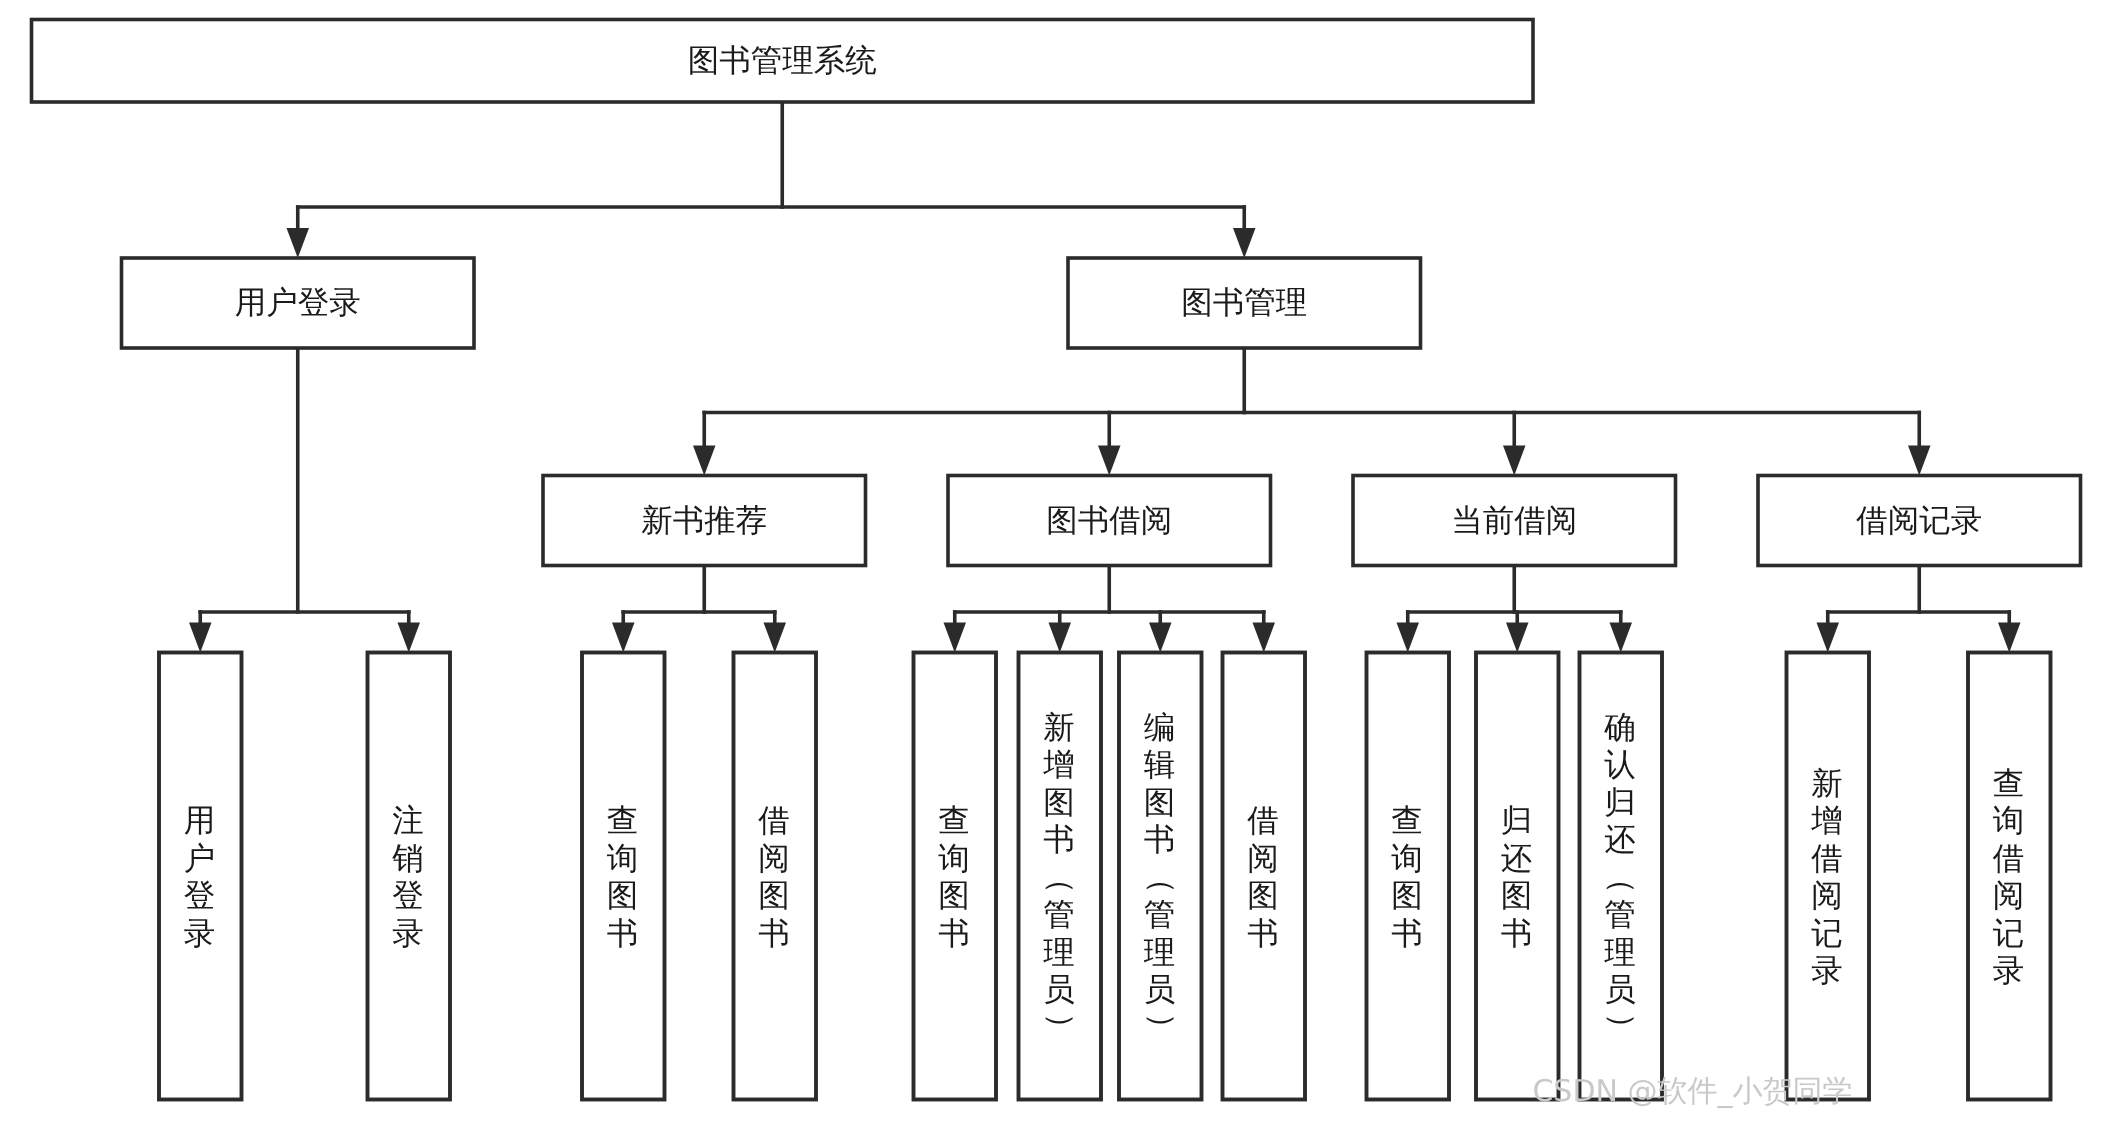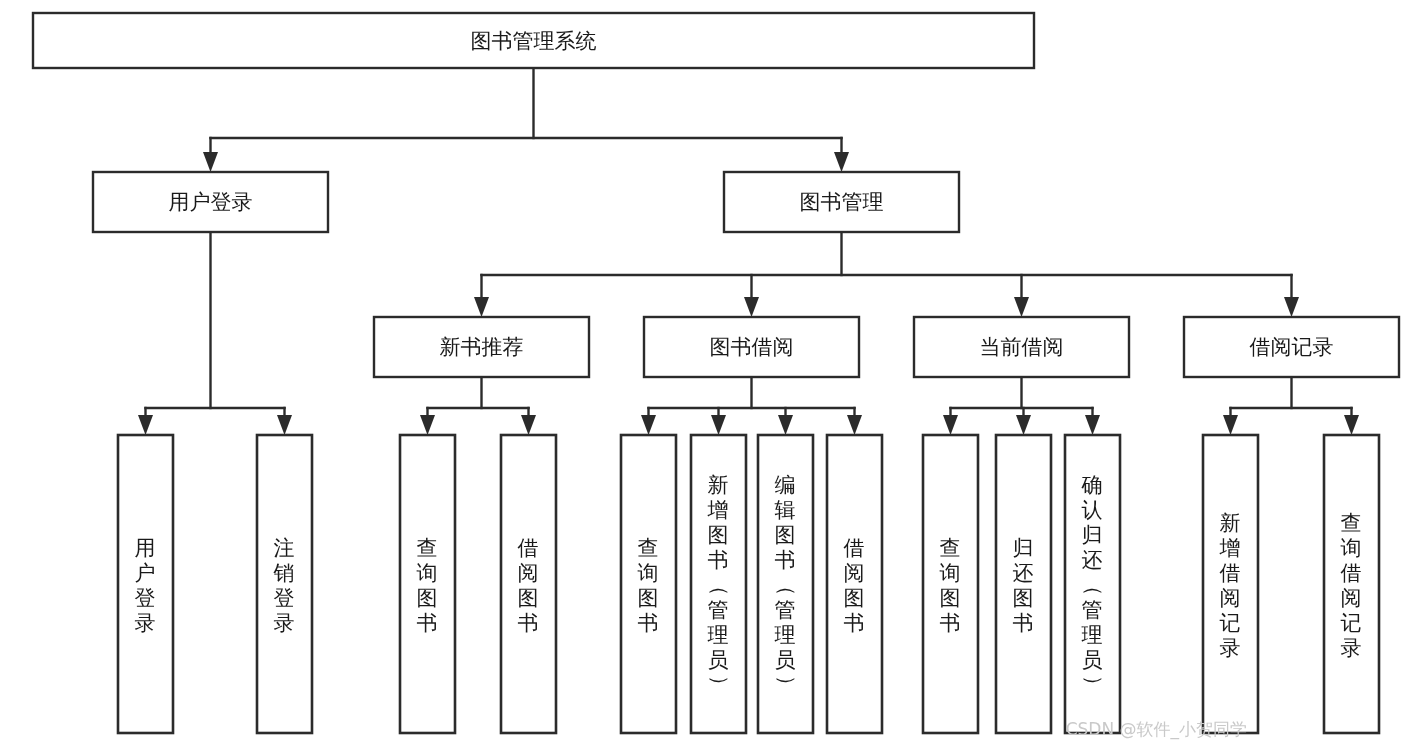--- a/index.html
+++ b/index.html
@@ -14,21 +14,20 @@
     position: relative;
     overflow: hidden;
     font-family: "DejaVu Sans", "Liberation Sans", sans-serif;
   }
   #diagram-root {
     position: absolute;
     left: 0;
     top: 0;
     width: 1245px;
     height: 747px;
-    padding-left: 12px;
   }
   svg.flow {
     display: block;
     width: 1405px;
     height: 747px;
   }
   .node-box {
     fill: #ffffff;
     stroke: #2b2b2b;
     stroke-width: 2.4;
@@ -55,21 +54,21 @@
   }
   .node-label.vertical {
     font-size: 21px;
     letter-spacing: 1px;
   }
   .watermark {
     position: absolute;
     right: 10px;
     bottom: 6px;
     color: #c9c9c9;
-    font-size: 17px;
+    font-size: 20px;
     font-family: "DejaVu Sans", "Liberation Sans", sans-serif;
     white-space: nowrap;
     user-select: none;
   }
 </style>
 </head>
 <body>
 
 <div id="diagram-root">
   <svg class="flow" viewBox="0 0 1405 747">

